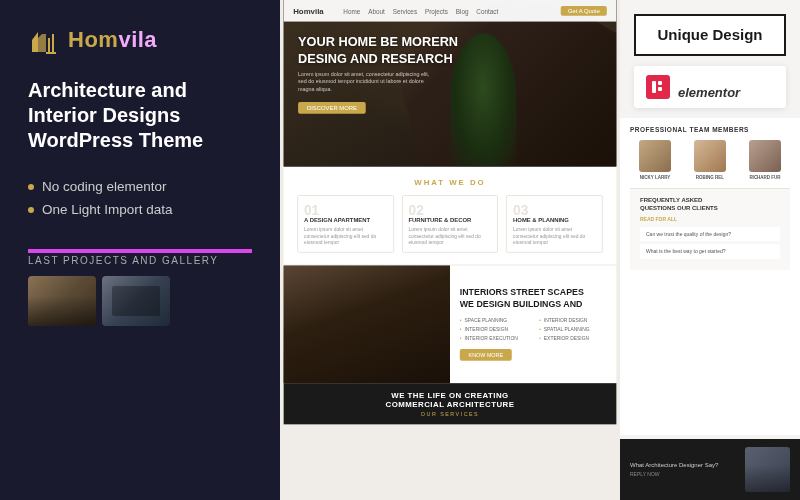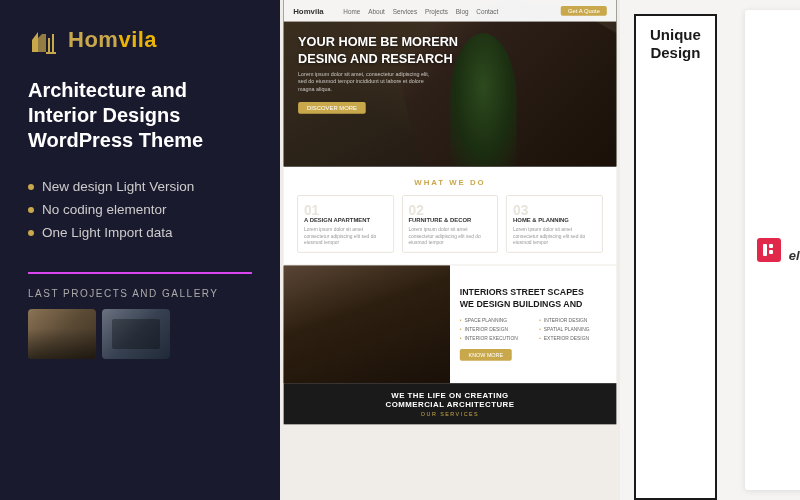--- a/index.html
+++ b/index.html
@@ -70,22 +70,22 @@
     .bullet {
       width: 6px;
       height: 6px;
       background: #c9a84c;
       border-radius: 50%;
       flex-shrink: 0;
     }
 
     
     .gallery-section {
-      border-top: 2px solid #d946ef;
-      padding-top: 14px;
+      border-top: 4px solid #d946ef;
+      padding-top: 2px;
     }
 
     .gallery-title {
       color: #aaa;
       font-size: 10px;
       letter-spacing: 1.5px;
       text-transform: uppercase;
       margin-bottom: 10px;
     }
 
@@ -419,20 +419,21 @@
       letter-spacing: 1.5px;
       text-transform: uppercase;
       margin-top: 2px;
     }
 
     
     .right-panel {
       width: 180px;
       background: #f5f4f2;
       display: flex;
+      flex-direction: column;
       overflow: hidden;
       flex-shrink: 0;
     }
 
     
     .unique-design {
       background: #fff;
       border: 2px solid #1a1a1a;
       margin: 14px 14px 0 14px;
       padding: 10px 14px;
@@ -604,31 +605,27 @@
 <div class="left-panel">
   <div class="logo-area">
     <svg class="logo-icon" viewBox="0 0 32 32" fill="none">
       <polygon points="4,28 4,16 10,8 10,28" fill="#c9a84c"></polygon>
       <polygon points="10,14 10,28 18,28 18,10 14,10" fill="#c9a84c" opacity="0.7"></polygon>
       <rect x="20" y="14" width="2" height="14" fill="#c9a84c"></rect>
       <rect x="24" y="10" width="2" height="18" fill="#c9a84c"></rect>
       <rect x="18" y="28" width="10" height="2" fill="#c9a84c"></rect>
     </svg>
     <span class="logo-text">
-      <span>Hom</span><span style="color:#eab308">vila</span>
+      <span>Hom</span><span style="color:#f0abfc">vila</span>
     </span>
   </div>
 
   <h1 class="main-heading">Architecture and Interior Designs WordPress Theme</h1>
 
   <ul class="feature-list">
-    <li>
-        <span class="bullet"></span>
-        <span>New design Light Version</span>
-      </li>
     <li>
         <span class="bullet"></span>
         <span>No coding elementor</span>
       </li>
     <li>
         <span class="bullet"></span>
         <span>One Light Import data</span>
       </li>
   </ul>
 

